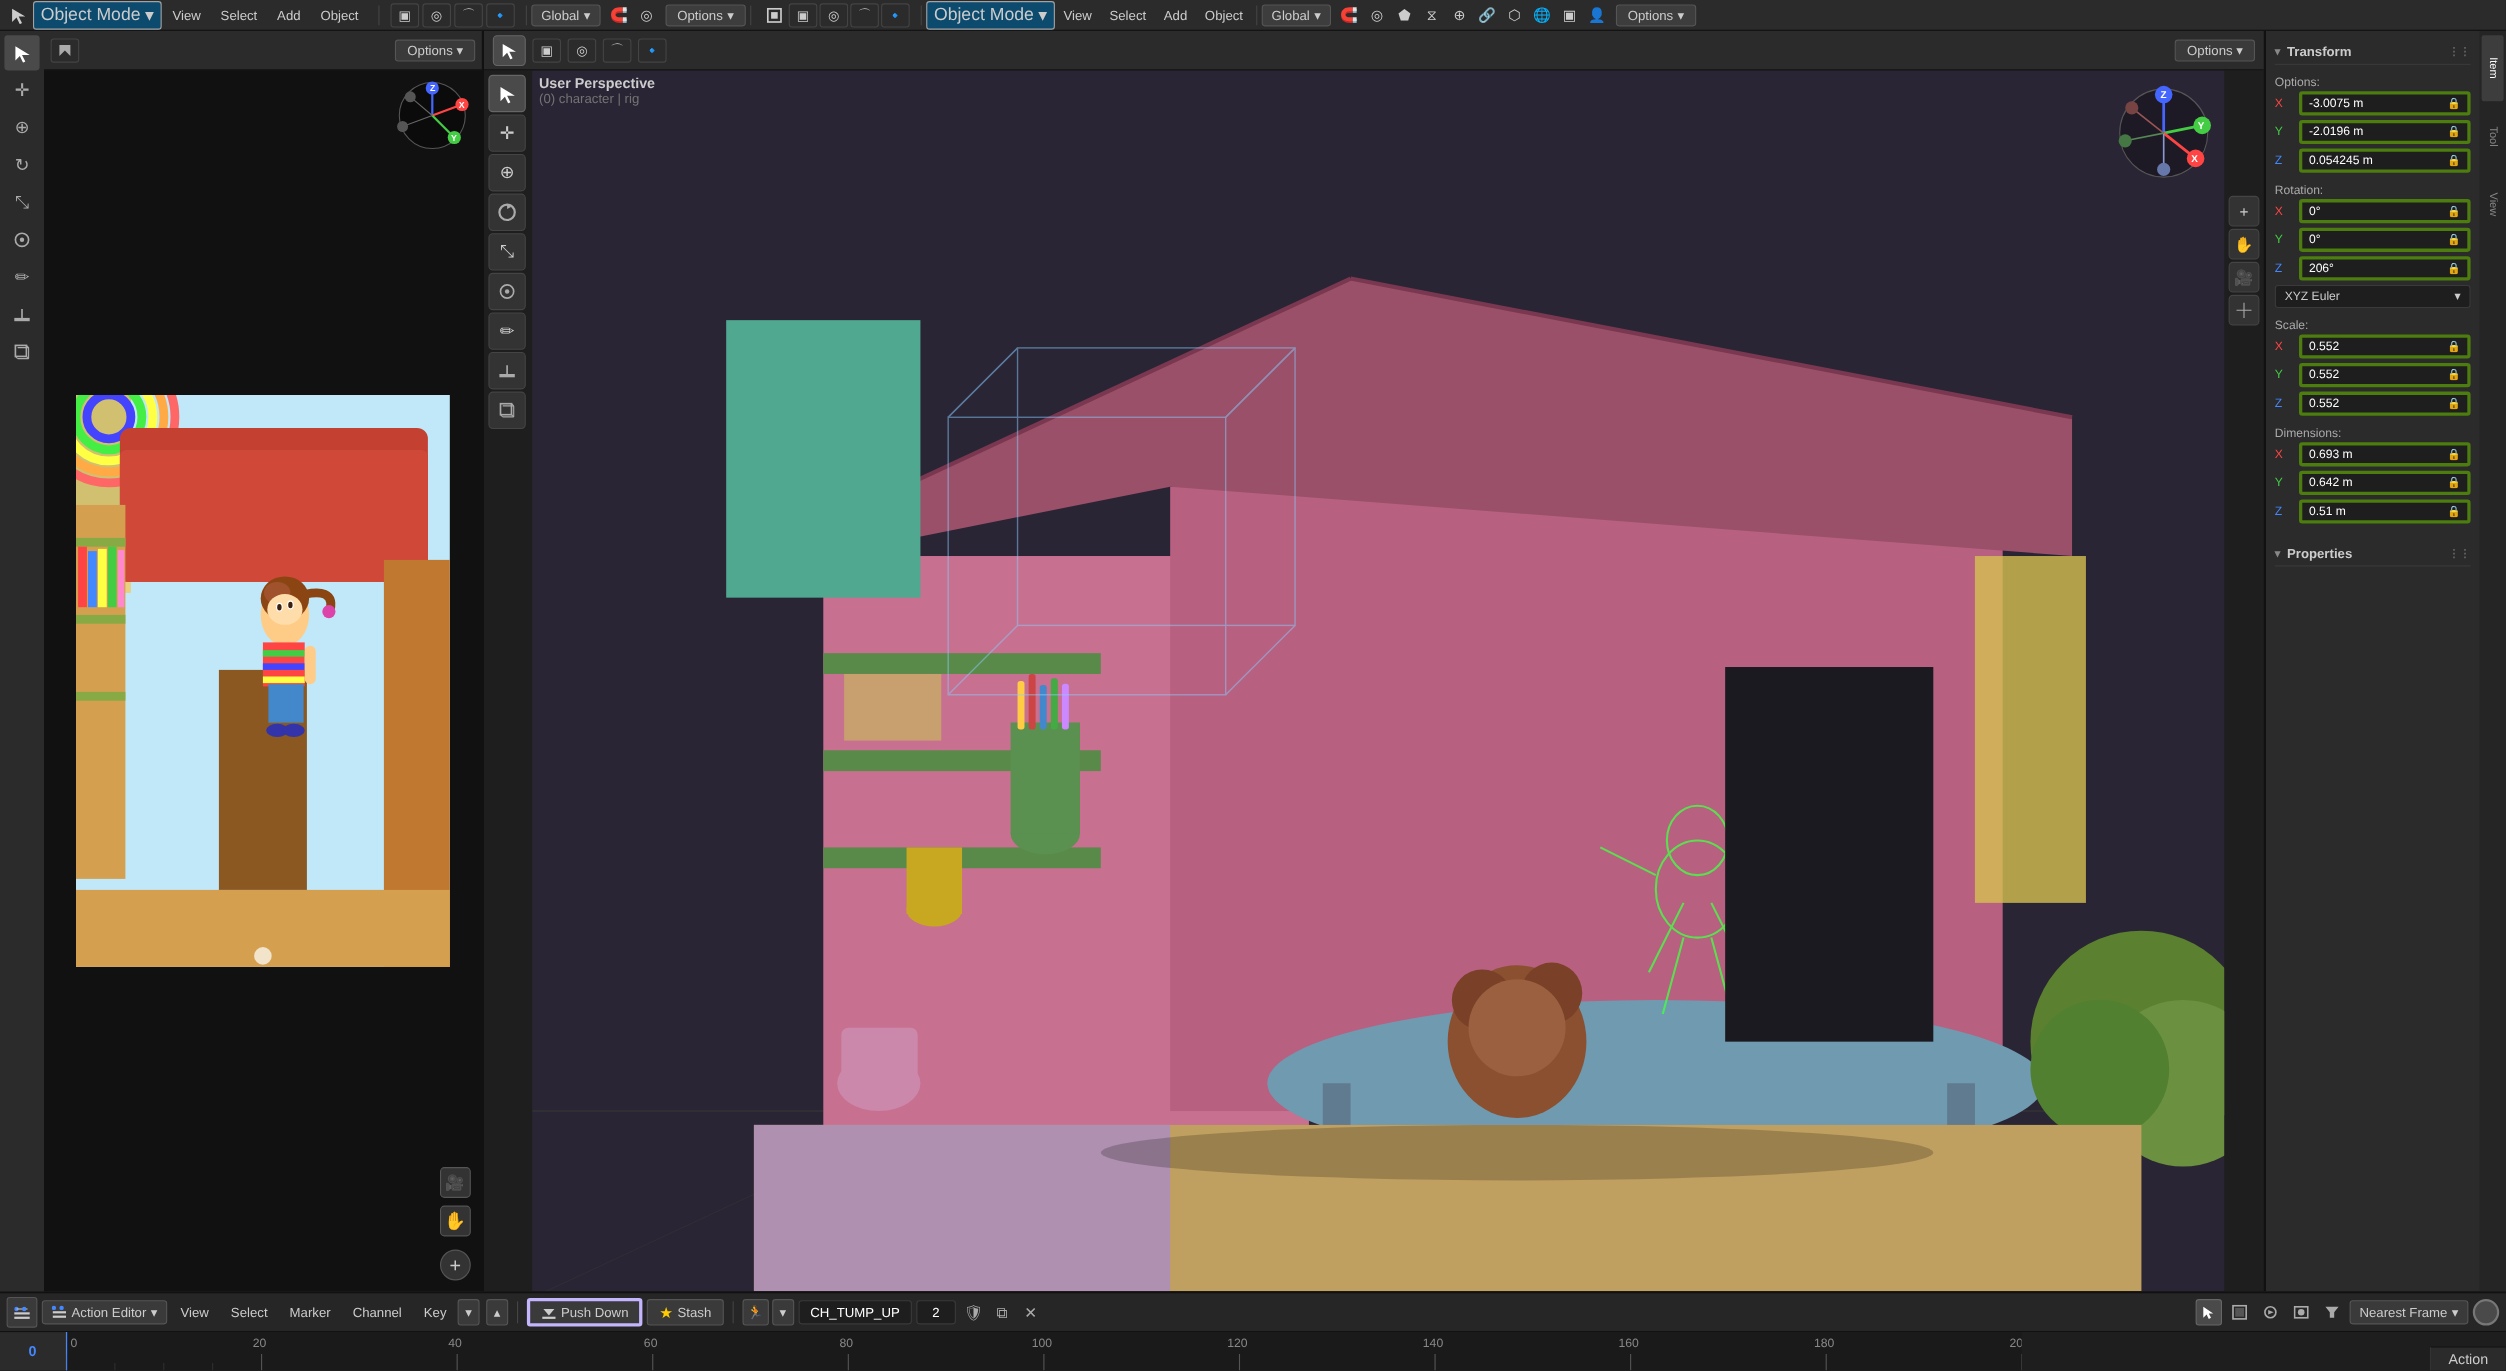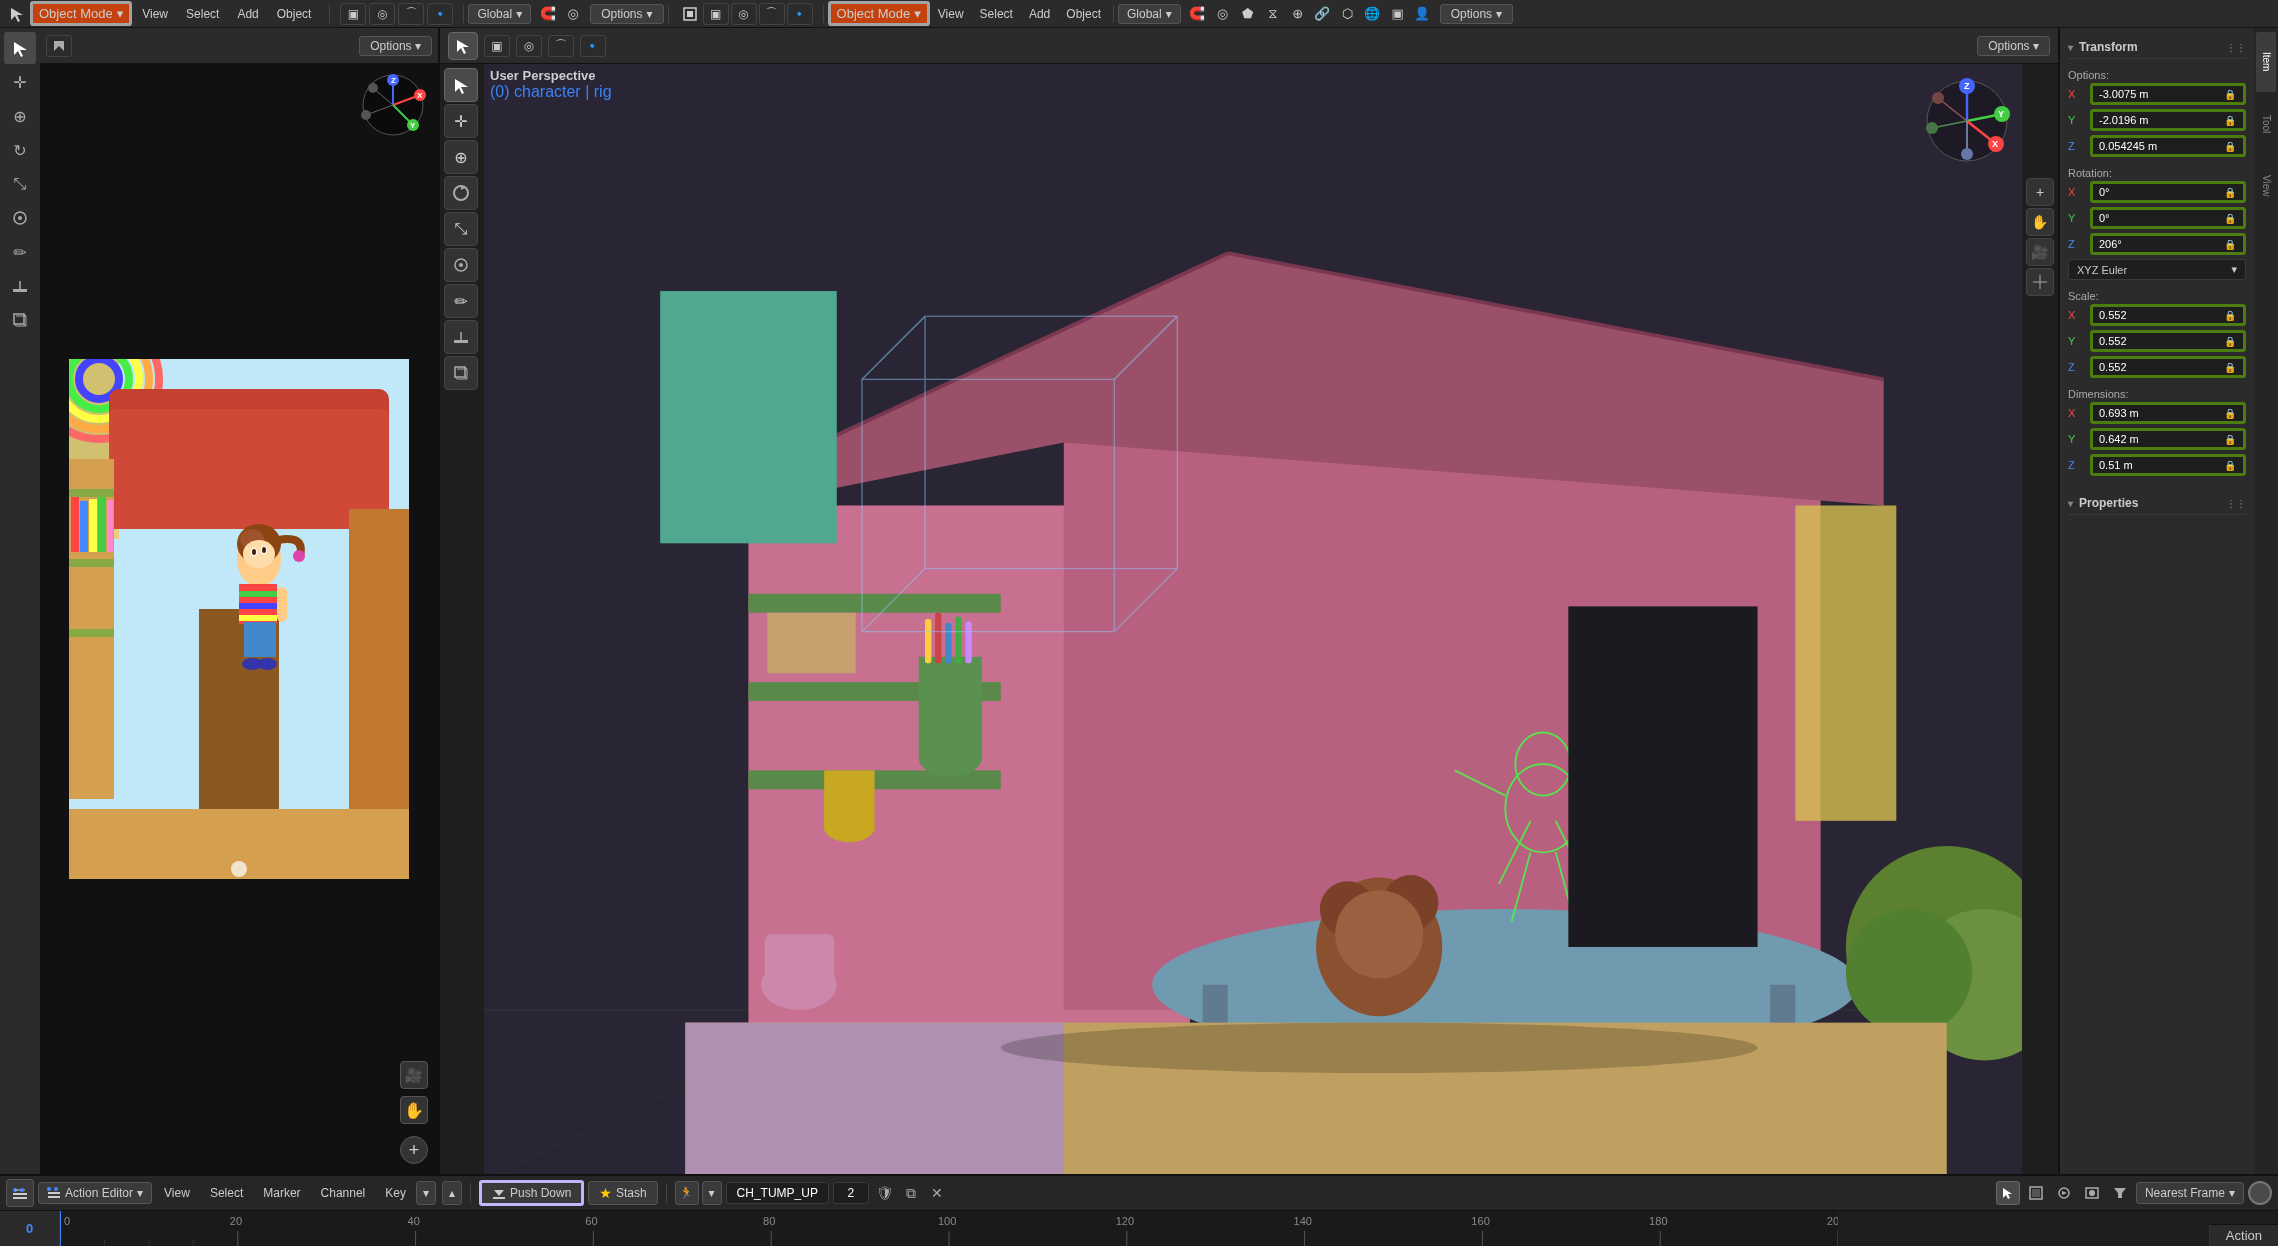--- a/index.html
+++ b/index.html
@@ -41,26 +41,26 @@
     }
     .menu-separator {
       width: 1px;
       height: 18px;
       background: #444;
       margin: 0 4px;
     }
     .mode-dropdown {
       display: flex;
       align-items: center;
-      background: #c2410c;
-      border: 3px solid #a3a3a3;
+      background: #0c4a6e;
+      border: 1px solid #a3a3a3;
       border-radius: 3px;
       padding: 2px 6px;
       cursor: pointer;
-      font-size: 13px;
+      font-size: 16px;
       gap: 4px;
     }
     .header-icons {
       display: flex;
       align-items: center;
       gap: 3px;
       padding: 0 6px;
     }
     .header-icon-btn {
       width: 22px; height: 22px;
@@ -795,21 +795,21 @@
       <div class="icon-box">🔹</div>
       <div style="flex:1;"></div>
       <div class="options-btn-sm">
         <span>Options</span>
         <span>▾</span>
       </div>
     </div>
 
     <div style="position:absolute; top:40px; left:50px; z-index:10;">
       <div style="font-size:13px; font-weight:bold; color:#ccc;">User Perspective</div>
-      <div style="font-size:16px; color:#3b82f6;">(0) character | rig</div>
+      <div style="font-size:12px; color:#737373;">(0) character | rig</div>
     </div>
 
     <div class="center-nav-left">
       <div class="cnav-btn active">
         <svg width="18" height="18" viewBox="0 0 18 18">
             <polygon points="3,3 3,16 7,12 10,18 12,17 9,11 16,11" fill="#fff"></polygon>
           </svg>
       </div>
       <div class="cnav-btn">✛</div>
       <div class="cnav-btn">⊕</div>

